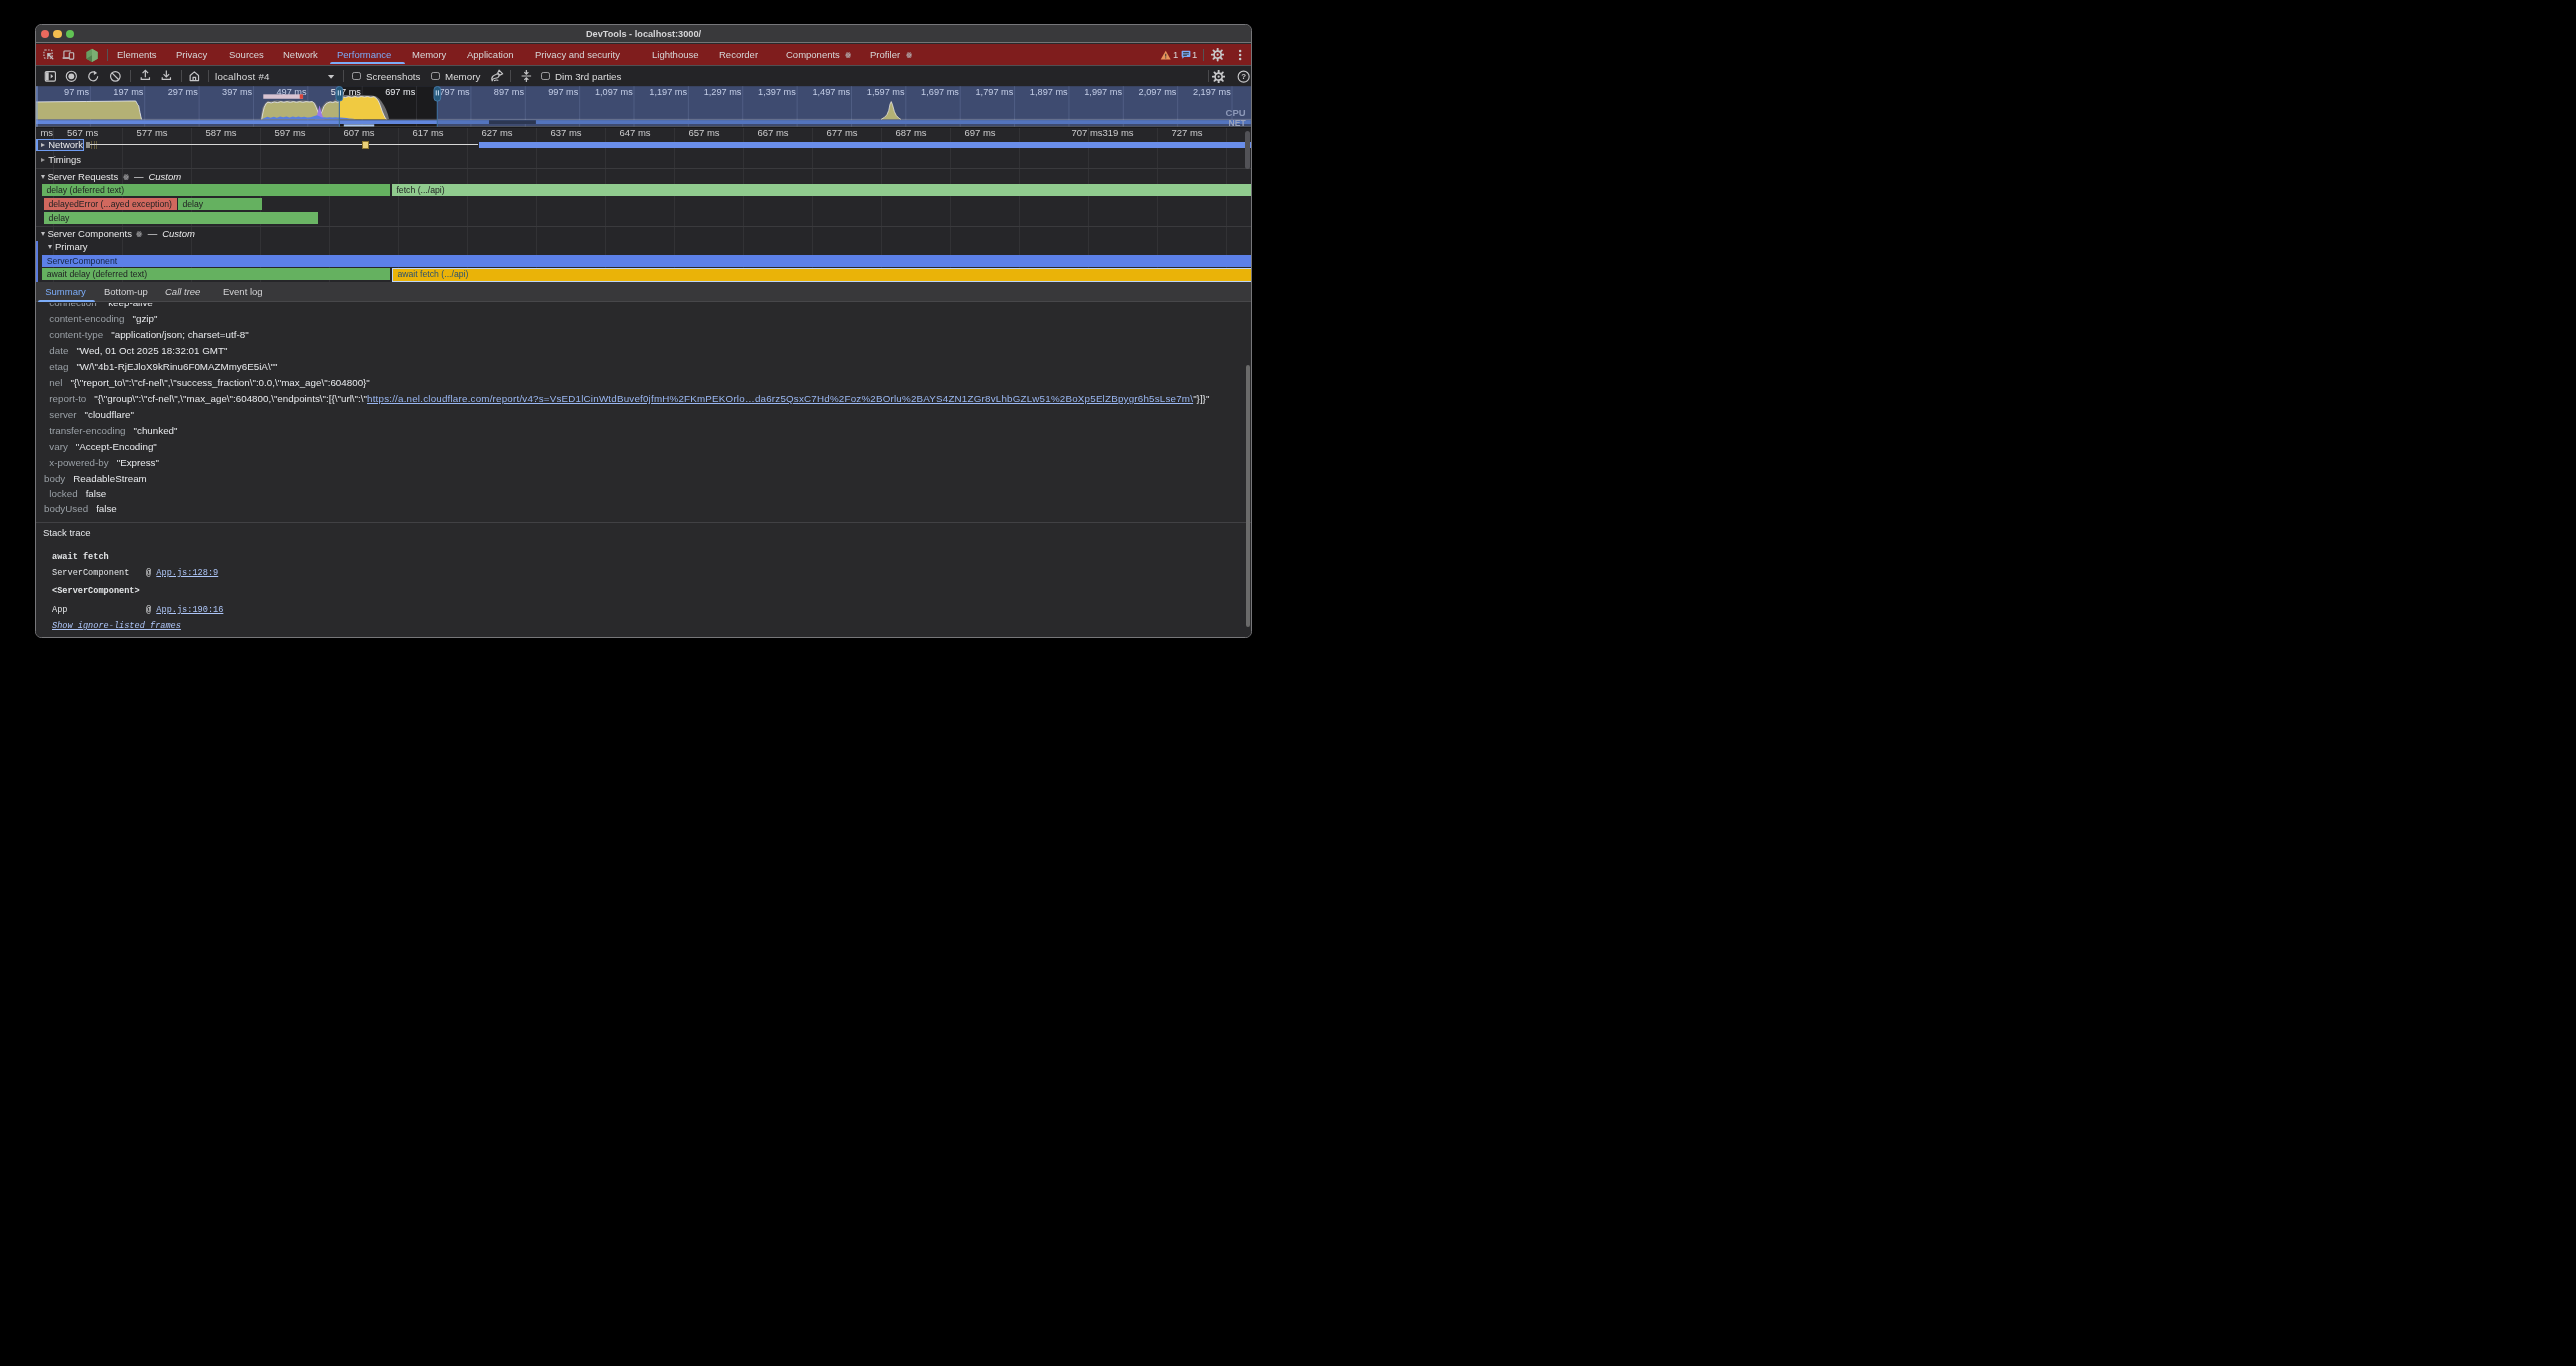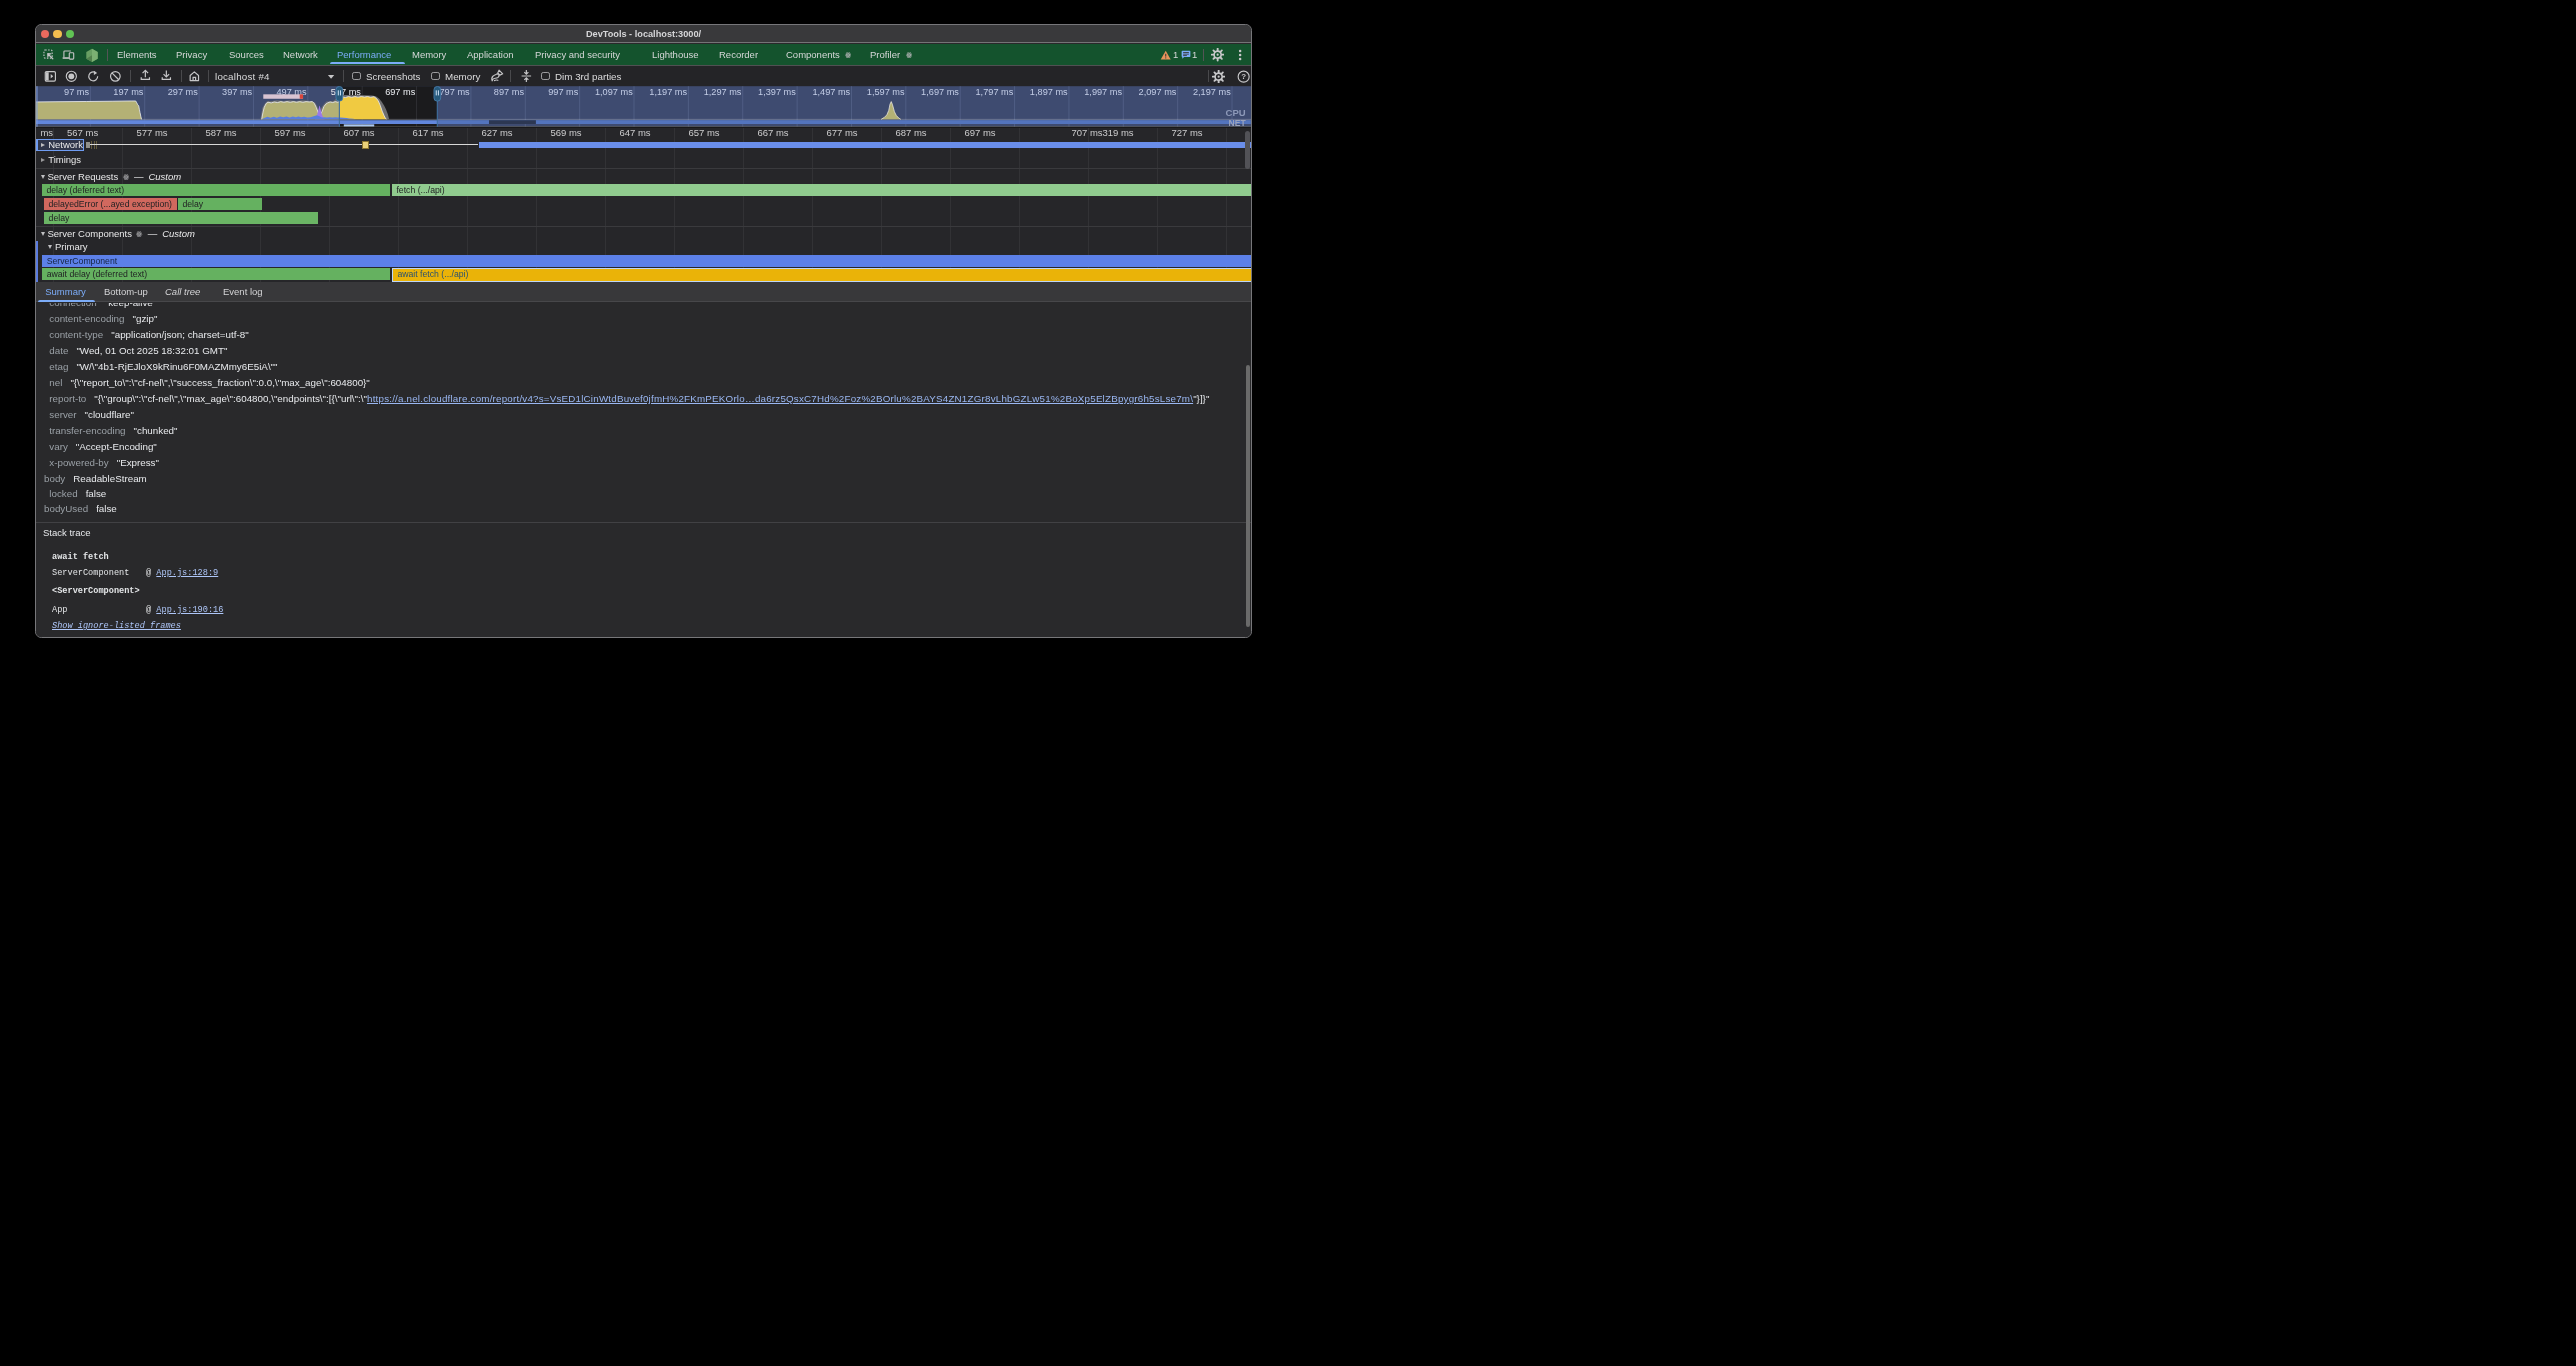--- a/index.html
+++ b/index.html
@@ -8,21 +8,21 @@
   .win { position:absolute; left:35px; top:24px; width:1217px; height:614px;
     background:#29292b; border:0.6px solid #77777a; border-radius:6.3px; overflow:hidden; }
   .abs { position:absolute; }
   
   .titlebar { position:absolute; left:0; top:0; width:100%; height:18.4px;
     background:#39393b; border-bottom:0.6px solid #747476; }
   .tl { position:absolute; top:4.8px; width:8.2px; height:8.2px; border-radius:50%; }
   .title { position:absolute; top:0; left:0; width:100%; height:18.4px; line-height:18.4px;
     text-align:center; color:#d6d6d8; font-size:9.2px; font-weight:bold; }
   .tabbar { position:absolute; left:0; top:19px; width:100%; height:22px;
-    background:#14532d; border-bottom:0.6px solid #505052; }
+    background:#7f1d1d; border-bottom:0.6px solid #505052; }
   .tab { position:absolute; top:0; height:21.6px; line-height:21.6px; color:#d7d8d9;
     font-size:9.5px; font-weight:500; white-space:nowrap; }
   .tab.sel { color:#7cacf8; }
   .perfline { position:absolute; top:18.4px; height:1.9px; background:#7cacf8;
     border-radius:1.9px 1.9px 0 0; }
   .toolbar { position:absolute; left:0; top:41px; width:100%; height:20px;
     background:#242427; }
   .vsep { position:absolute; width:0.6px; background:#5a5a5c; }
   .tbtext { position:absolute; color:#dcdcdd; font-size:9.8px; white-space:nowrap; }
   .cb { position:absolute; width:8.6px; height:8.6px; border:1.1px solid #9d9da0;
@@ -359,21 +359,21 @@
       </div>
     <div class="rulerlab" style="left:4.4px;top:0;width:25px;text-align:left;">ms</div>
     <div id="rlabels">
         <div class="rulerlab" style="left:10.6px;top:0;">567 ms</div>
         <div class="rulerlab" style="left:80px;top:0;">577 ms</div>
         <div class="rulerlab" style="left:149px;top:0;">587 ms</div>
         <div class="rulerlab" style="left:218px;top:0;">597 ms</div>
         <div class="rulerlab" style="left:287px;top:0;">607 ms</div>
         <div class="rulerlab" style="left:356px;top:0;">617 ms</div>
         <div class="rulerlab" style="left:425px;top:0;">627 ms</div>
-        <div class="rulerlab" style="left:494px;top:0;">569 ms</div>
+        <div class="rulerlab" style="left:494px;top:0;">637 ms</div>
         <div class="rulerlab" style="left:563px;top:0;">647 ms</div>
         <div class="rulerlab" style="left:632px;top:0;">657 ms</div>
         <div class="rulerlab" style="left:701px;top:0;">667 ms</div>
         <div class="rulerlab" style="left:770px;top:0;">677 ms</div>
         <div class="rulerlab" style="left:839px;top:0;">687 ms</div>
         <div class="rulerlab" style="left:908px;top:0;">697 ms</div>
         <div class="rulerlab" style="left:1015px;top:0;">707 ms</div>
         <div class="rulerlab" style="left:1046px;top:0;">319 ms</div>
         <div class="rulerlab" style="left:1115px;top:0;">727 ms</div>
       </div>

